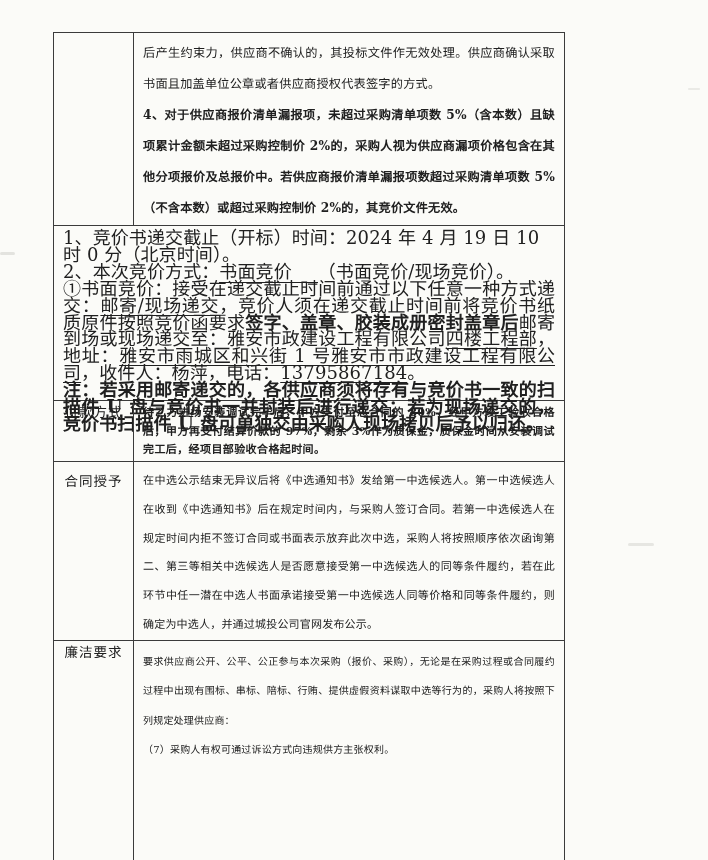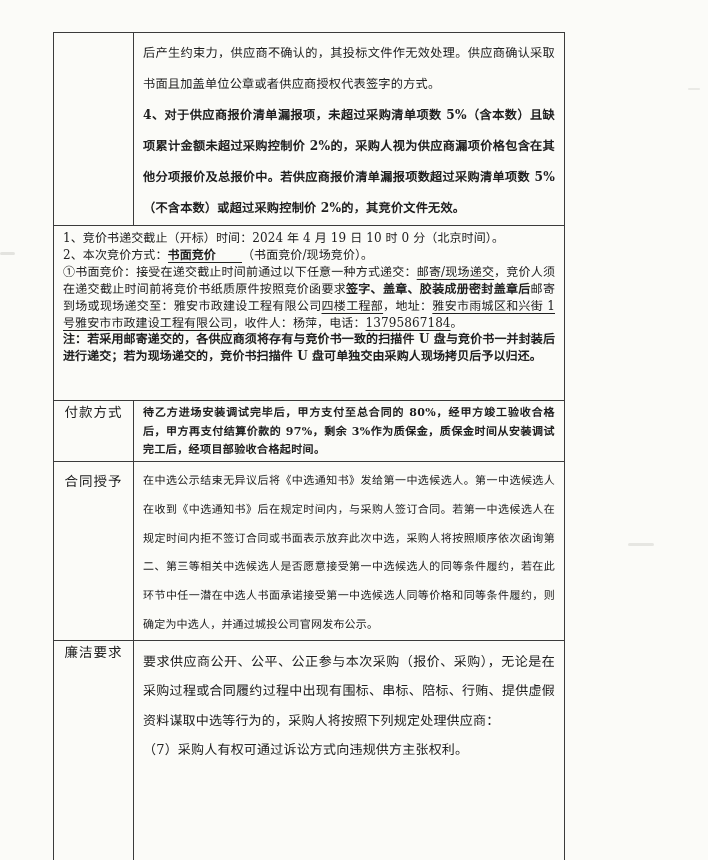--- a/index.html
+++ b/index.html
@@ -39,34 +39,34 @@
   .r4 .label.top { padding-top: 5px; line-height: 28.8px; }
 
   .content { flex: 1 1 auto; min-width: 0; padding: 0 9px; }
   .content p { text-align: justify; }
   .content p.nj { text-align: left; }
 
   .r1 .content { padding-top: 5px; }
   .r1 .content p { font-size: 12.2px; line-height: 30.9px; letter-spacing: 0.2px; }
 
   .r2 .content { padding-top: 4px; }
-  .r2 .content p { font-size: 12px; line-height: 16.9px; letter-spacing: 0.1px; }
+  .r2 .content p { font-size: 18px; line-height: 16.9px; letter-spacing: 0.1px; }
 
   .r3 .content { padding-top: 3px; }
   .r3 .content p { font-size: 11px; line-height: 18.6px; letter-spacing: 0.4px; font-weight: bold; }
 
   .r4 .content { padding-top: 5px; }
   .r4 .content p { font-size: 11px; line-height: 28.8px; letter-spacing: 0.2px; }
 
   .r5 .content { padding-top: 6px; }
-  .r5 .content p { font-size: 13px; line-height: 29.4px; letter-spacing: 0.2px; }
+  .r5 .content p { font-size: 10px; line-height: 29.4px; letter-spacing: 0.2px; }
 
   .b { font-weight: bold; }
   .u { text-decoration: underline; text-underline-offset: 2.5px; }
-  .u-ext { font-weight: bold; border-bottom: 1px solid #222; padding-right: 26px; }
+  .u-ext { font-weight: normal; border-bottom: 1px solid #222; padding-right: 26px; }
 
   .smudge { position: absolute; background: #d9d9d4; border-radius: 2px; }
   #sm1 { left: 0;   top: 252px; width: 15px; height: 3px; opacity: .7; }
   #sm2 { left: 628px; top: 543px; width: 26px; height: 3px; opacity: .6; }
   #sm3 { left: 688px; top: 88px;  width: 12px; height: 2px; opacity: .5; }
 </style>
 </head>
 <body>
 
 <div class="page">

